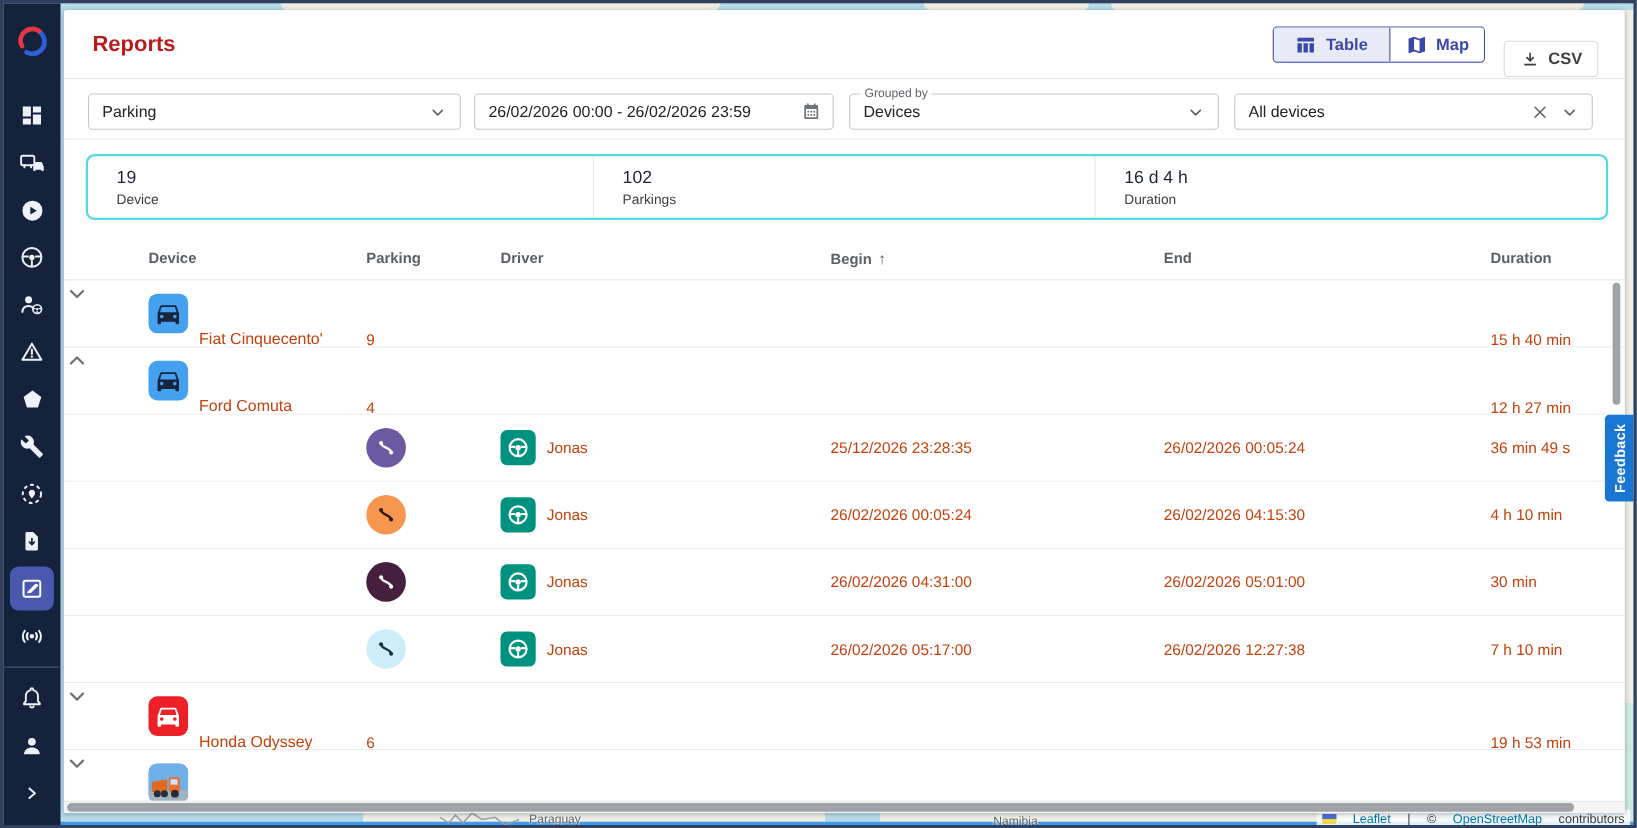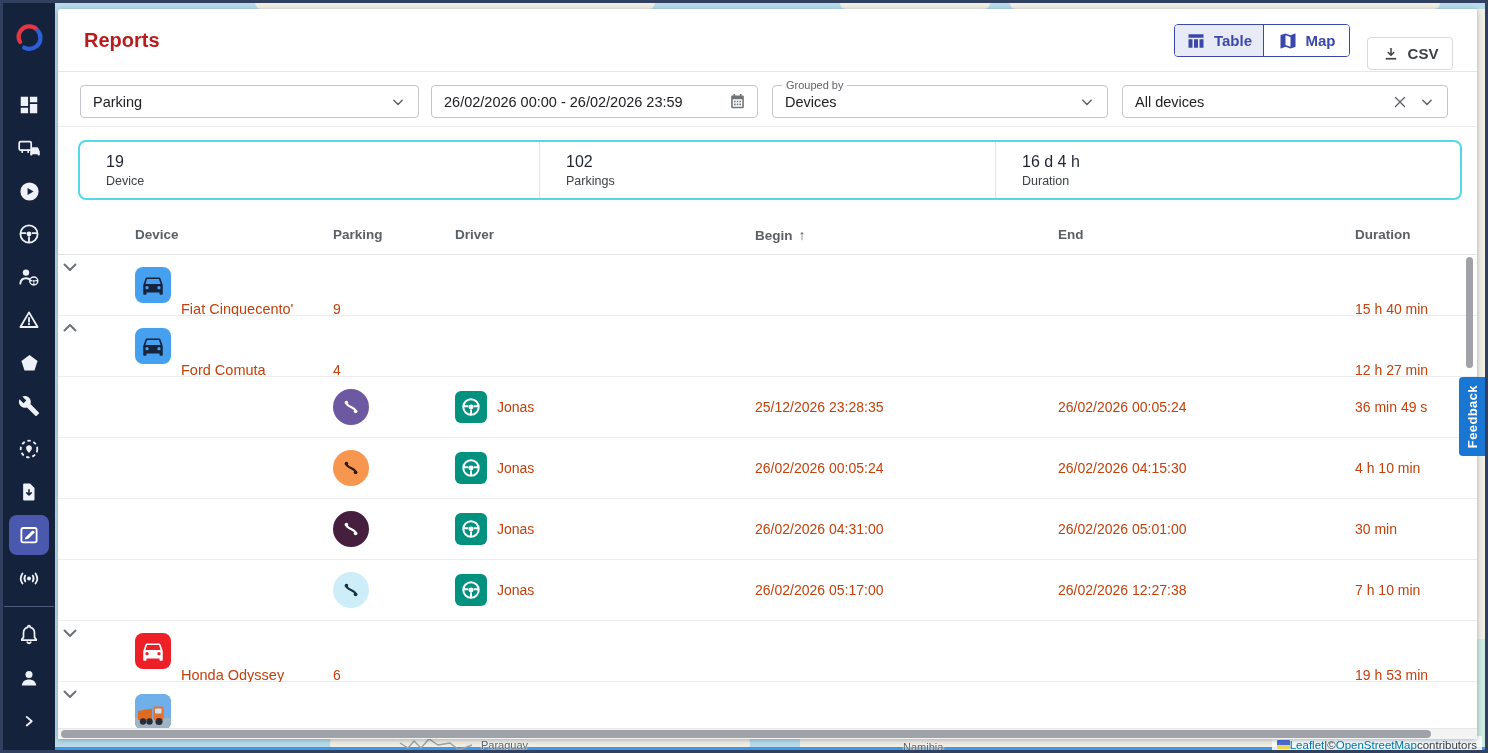--- a/index.html
+++ b/index.html
@@ -33,21 +33,21 @@
   .panel { position:absolute; left:58px; top:9px; width:1419px; height:730px;
            background:#fff; border-radius:3px; box-shadow:0 1px 5px rgba(20,40,70,.35); z-index:10; }
 
   .panel-header { position:absolute; top:0; left:0; right:0; height:63px; border-bottom:1px solid #e6e6e6; }
   .page-title { position:absolute; left:26px; top:0; line-height:63px; font-size:20px; font-weight:700; color:#b91c1c; }
 
   .view-toggle { position:absolute; right:127px; top:15px; height:33px; display:flex;
                  border:1.5px solid #3a49a9; border-radius:4px; overflow:hidden; background:#fff; }
   .toggle-btn { display:flex; align-items:center; justify-content:center; gap:8px;
                 font-size:15px; font-weight:700; color:#3a49a9; cursor:pointer; }
-  .toggle-btn.table { width:88px; background:#e8eaf6; }
+  .toggle-btn.table { width:105px; background:#e8eaf6; }
   .toggle-btn.map { width:86px; background:#fff; border-left:1.5px solid #3a49a9; }
 
   .csv-btn { position:absolute; right:24px; top:28px; width:86px; height:33px;
              border:1px solid #d7dade; border-radius:4px; background:#fff;
              display:flex; align-items:center; justify-content:center; gap:8px;
              font-size:15px; font-weight:700; color:#3d4043; cursor:pointer; }
 
   
   .field { position:absolute; top:76px; height:33px; border:1px solid #c2c6ca; border-radius:4px;
            background:#fff; display:flex; align-items:center; padding:0 10px 0 12px;
@@ -100,21 +100,21 @@
   .hscroll-thumb { position:absolute; left:3px; right:46px; top:1px; height:8px; border-radius:4px; background:#9fa3a8; }
   .vscroll-thumb { position:absolute; right:4px; top:248px; width:7px; height:111px; border-radius:4px; background:#9fa3a8; }
 
   
   .feedback { position:absolute; left:1459px; top:377px; width:26px; height:79px; background:#1976d2;
               border-radius:4px 0 0 4px; z-index:50; display:flex; align-items:center; justify-content:center; cursor:pointer; }
   .feedback span { writing-mode:vertical-rl; transform:rotate(180deg); color:#fff; font-size:13px; font-weight:700; letter-spacing:.4px; }
 
   
   .attribution { position:absolute; right:6px; bottom:0; height:17px; z-index:5;
-                 background:rgba(255,255,255,.85); display:flex; align-items:center; gap:0;
+                 background:rgba(255,255,255,.85); display:flex; align-items:center; gap:15px;
                  padding:0 5px; font-size:11.5px; color:#3c3c3c; white-space:nowrap; }
   .attribution a { color:#0078a8; text-decoration:none; cursor:pointer; }
   .flag { width:13px; height:9px; background:linear-gradient(180deg,#4c6fd1 50%,#f2d54c 50%); border-radius:1px; }
 </style>
 </head>
 <body>
 
 <div class="screen">
 
   <div class="map-blob" style="left:255px; top:0; width:400px; height:10px; border-radius:0 0 8px 8px;"></div>

